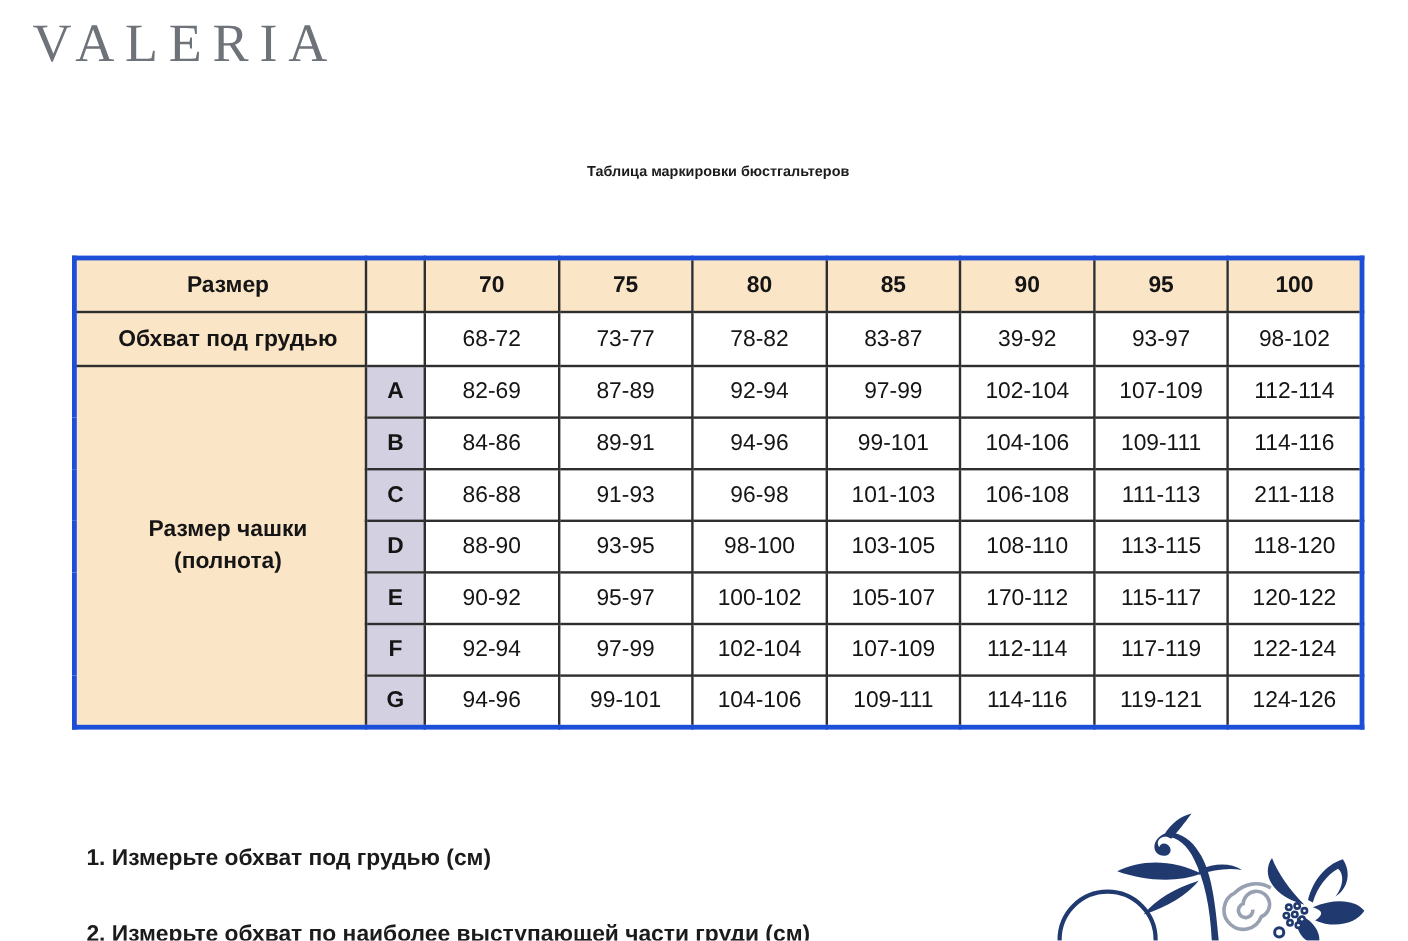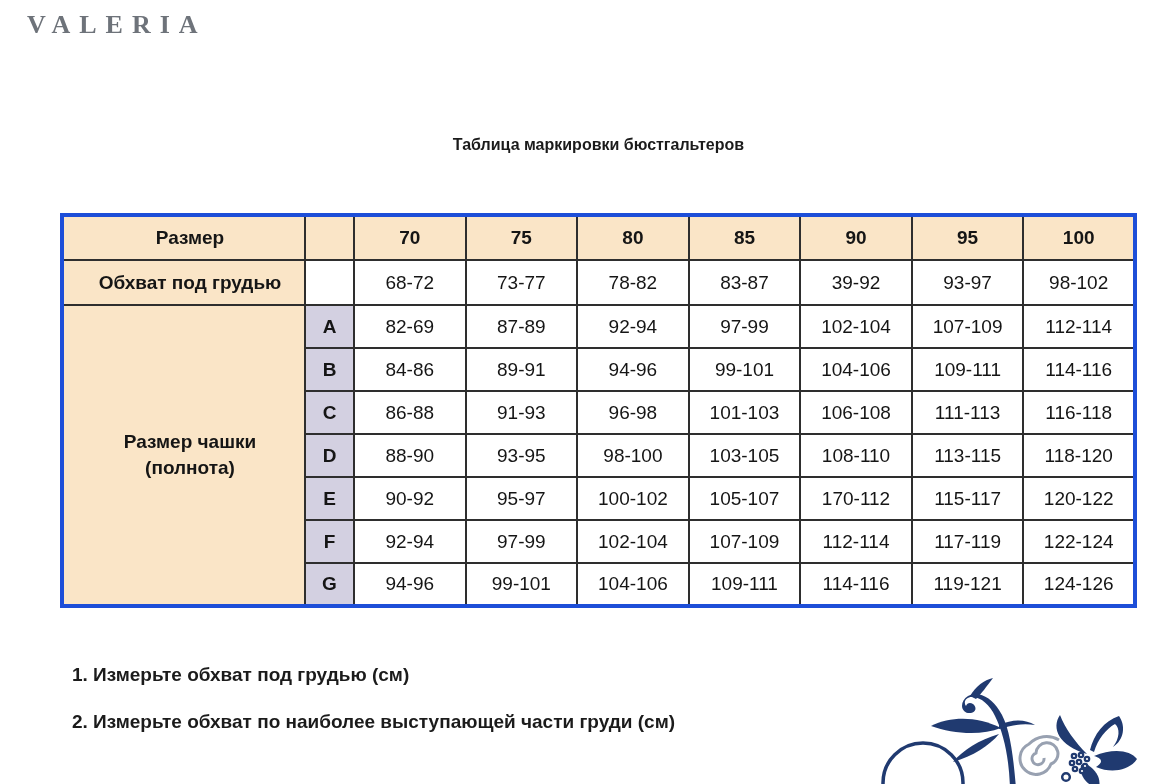--- a/index.html
+++ b/index.html
@@ -2,27 +2,27 @@
 <html><head>
 <meta charset="utf-8">
 <style>
   * { margin:0; padding:0; box-sizing:border-box; }
   html,body { width:1173px; height:784px; background:#ffffff; font-family:"Liberation Sans", sans-serif; }
   .page { position:relative; width:1173px; height:784px; overflow:hidden; background:#fff; }
 
   .logo {
     position:absolute; left:27px; top:10px;
     font-family:"Liberation Serif", serif;
-    font-size:26px; font-weight:bold; letter-spacing:9px;
+    font-size:45px; font-weight:normal; letter-spacing:9px;
     color:#6e737a;
   }
 
   .title {
     position:absolute; left:60px; top:136px; width:1077px;
-    text-align:center; font-size:16px; font-weight:bold; color:#1b1b1b;
+    text-align:center; font-size:12px; font-weight:bold; color:#1b1b1b;
   }
 
   table.size-table {
     position:absolute; left:60px; top:213px; width:1077px;
     border-collapse:collapse; table-layout:fixed;
     border:4px solid #1d4ed8;
   }
   table.size-table td {
     border:2px solid #2e2e2e;
     font-size:19px; color:#151515;
@@ -34,21 +34,21 @@
   tr.r-head td, tr.r-under td { height:45px; }
   tr.r-cup td { height:43px; }
   td.peach { background:#fae5c7; }
   td.lav   { background:#d3d0e1; }
   td.label { text-align:left; padding-left:12px; font-weight:bold; }
   td.num   { font-weight:bold; font-size:20px; }
   td.letter{ font-weight:bold; }
   td.cup-label-cell { text-align:left; padding-left:12px; font-weight:bold; line-height:1.35; white-space:normal; }
 
   .notes { position:absolute; left:72px; top:664px; }
-  .note { font-size:19px; font-weight:bold; color:#1b1b1b; margin-bottom:25px; }
+  .note { font-size:19px; font-weight:bold; color:#1b1b1b; margin-bottom:25px;margin-top:41px; }
 
   .ornament { position:absolute; right:0; bottom:0; width:300px; height:118px; }
 </style>
 </head>
 <body>
 
 <div class="page">
 
   <div class="logo">VALERIA</div>
 
@@ -114,21 +114,21 @@
         <td>114-116</td>
       </tr>
       <tr class="r-cup">
         <td class="lav letter">C</td>
         <td>86-88</td>
         <td>91-93</td>
         <td>96-98</td>
         <td>101-103</td>
         <td>106-108</td>
         <td>111-113</td>
-        <td>116-118</td>
+        <td>211-118</td>
       </tr>
       <tr class="r-cup">
         <td class="lav letter">D</td>
         <td>88-90</td>
         <td>93-95</td>
         <td>98-100</td>
         <td>103-105</td>
         <td>108-110</td>
         <td>113-115</td>
         <td>118-120</td>

